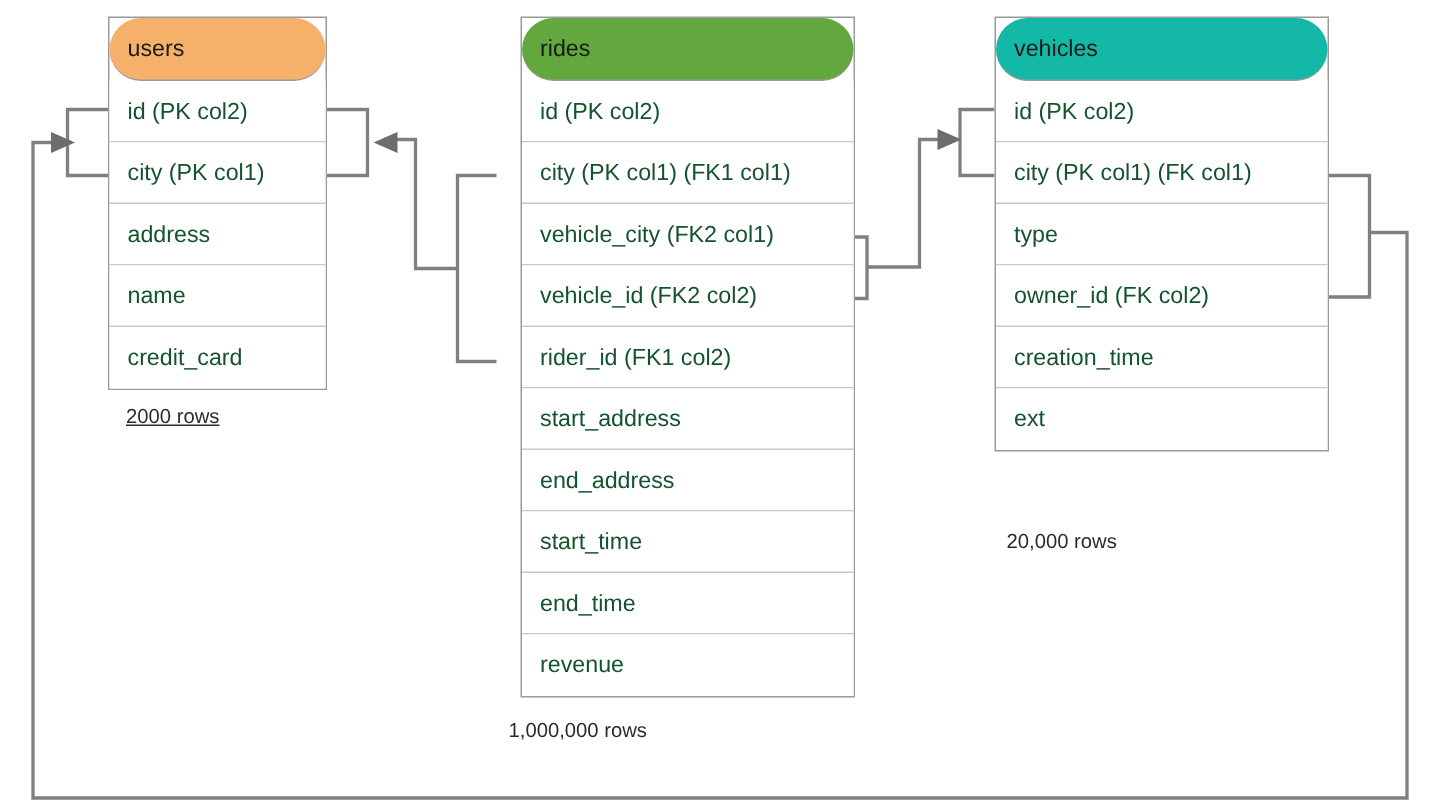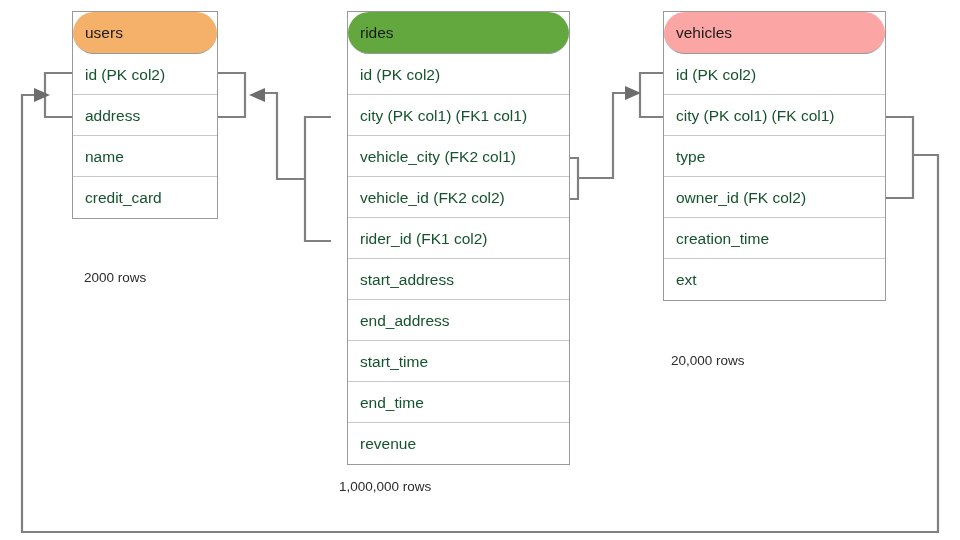--- a/index.html
+++ b/index.html
@@ -97,45 +97,46 @@
       <polygon points="641,93 625,86 625,100" fill="#6d6d6d" stroke="none"></polygon>
       <polygon points="50,95 34,88 34,102" fill="#6d6d6d" stroke="none"></polygon>
     </g>
   </svg>
 
   <div class="table-box" style="left:72px; top:11px; width:146px;">
     <div class="tbl-header" style="background:#F5B169;">
       <span>users</span>
     </div>
     <div class="tbl-row">id (PK col2)</div>
+    <div class="tbl-row">city (PK col1)</div>
     <div class="tbl-row">address</div>
     <div class="tbl-row">name</div>
     <div class="tbl-row last">credit_card</div>
   </div>
-  <div class="row-count" style="left:84px; top:270px;">2000 rows</div>
+  <div class="row-count" style="left:84px; top:270px;text-decoration:underline;">2000 rows</div>
 
   <div class="table-box" style="left:347px; top:11px; width:223px;">
     <div class="tbl-header" style="background:#63A83E;">
       <span>rides</span>
     </div>
     <div class="tbl-row">id (PK col2)</div>
     <div class="tbl-row">city (PK col1) (FK1 col1)</div>
     <div class="tbl-row">vehicle_city (FK2 col1)</div>
     <div class="tbl-row">vehicle_id (FK2 col2)</div>
     <div class="tbl-row">rider_id (FK1 col2)</div>
     <div class="tbl-row">start_address</div>
     <div class="tbl-row">end_address</div>
     <div class="tbl-row">start_time</div>
     <div class="tbl-row">end_time</div>
     <div class="tbl-row last">revenue</div>
   </div>
   <div class="row-count" style="left:339px; top:479px;">1,000,000 rows</div>
 
   <div class="table-box" style="left:663px; top:11px; width:223px;">
-    <div class="tbl-header" style="background:#fca5a5;">
+    <div class="tbl-header" style="background:#14b8a6;">
       <span>vehicles</span>
     </div>
     <div class="tbl-row">id (PK col2)</div>
     <div class="tbl-row">city (PK col1) (FK col1)</div>
     <div class="tbl-row">type</div>
     <div class="tbl-row">owner_id (FK col2)</div>
     <div class="tbl-row">creation_time</div>
     <div class="tbl-row last">ext</div>
   </div>
   <div class="row-count" style="left:671px; top:353px;">20,000 rows</div>

